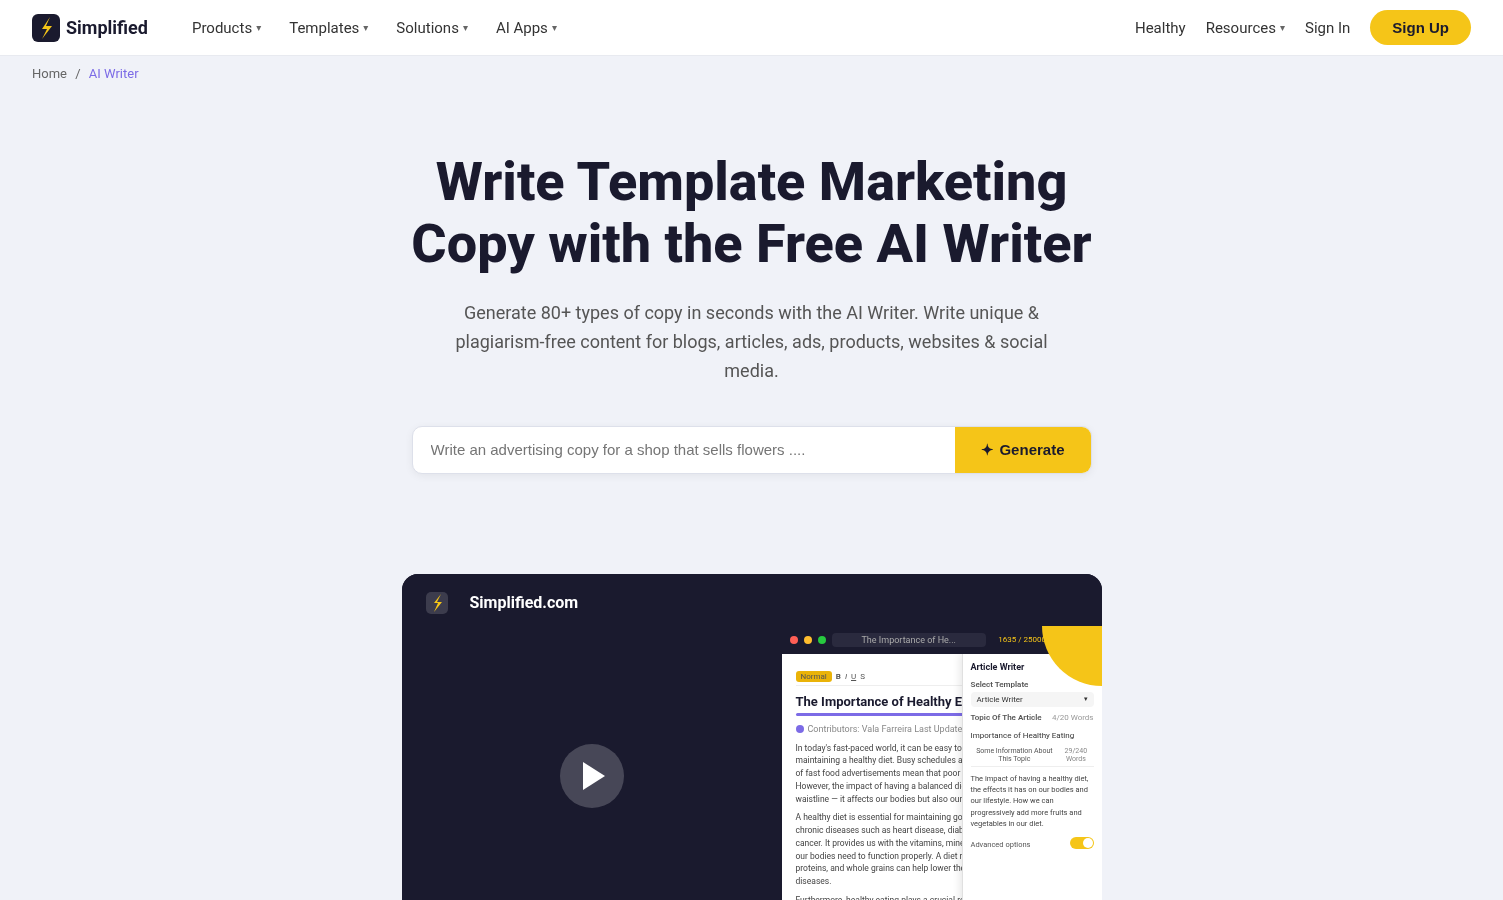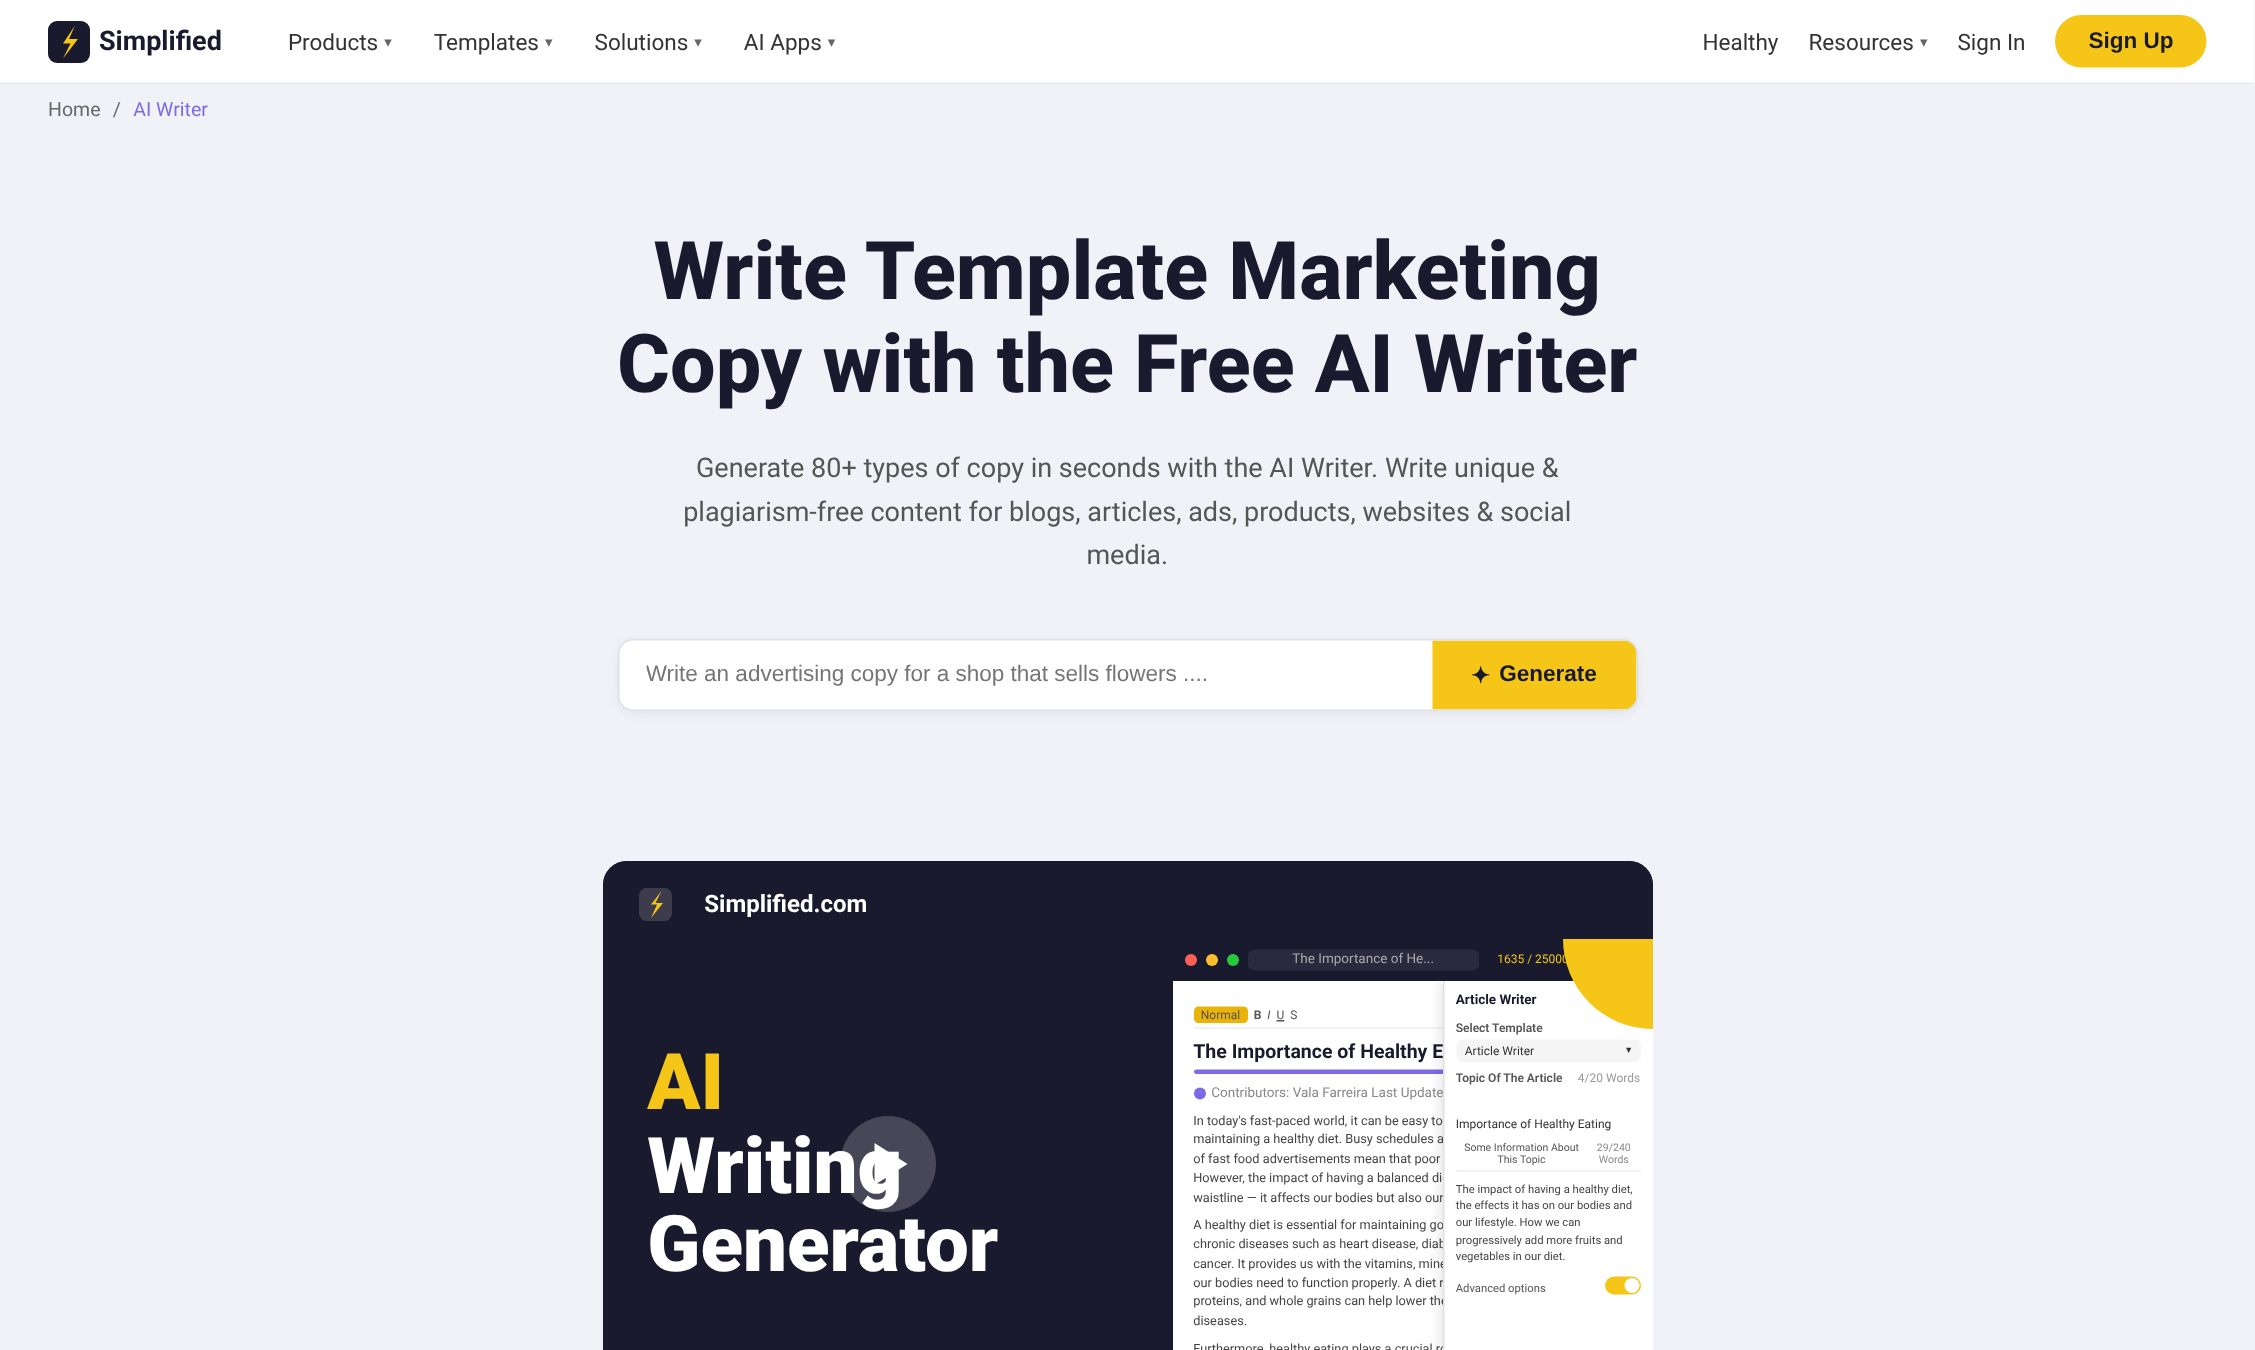--- a/index.html
+++ b/index.html
@@ -327,21 +327,21 @@
       border-radius: 4px;
       padding: 3px 6px;
       margin-bottom: 6px;
       display: flex;
       align-items: center;
       justify-content: space-between;
     }
     .article-panel-topic {
       font-size: 8px;
       color: #555;
-      margin-bottom: 21px;
+      margin-bottom: 8px;
       font-weight: 600;
     }
     .article-panel-topic-val {
       font-size: 8px;
       color: #333;
       margin-bottom: 6px;
       line-height: 1.4;
     }
     .article-panel-row {
       display: flex;
@@ -477,28 +477,20 @@
       <svg class="video-logo-icon" viewBox="0 0 22 22" fill="none">
         <rect width="22" height="22" rx="5" fill="#fff" fill-opacity="0.15"></rect>
         <polygon points="15,2 8,11 12,11 8,20 16,10 11,10" fill="#f5c518"></polygon>
       </svg>
       <span class="video-brand">Simplified.com</span>
     </div>
 
     <div class="video-body">
 
       <div class="video-left">
-        <div>
-          <div style="line-height:1.1; margin-bottom:4px;">
-            <span class="video-ai-text">AI</span>
-            <span class="video-writing-text"> </span>
-          </div>
-          <div class="video-writing-text">Writing</div>
-          <div class="video-generator-text">Generator</div>
-        </div>
         <div class="play-button">
           <div class="play-triangle"></div>
         </div>
       </div>
 
       <div class="video-right">
         <div class="video-doc-panel">
 
           <div class="doc-toolbar">
             <div class="toolbar-dot" style="background:#ff5f56;"></div>

